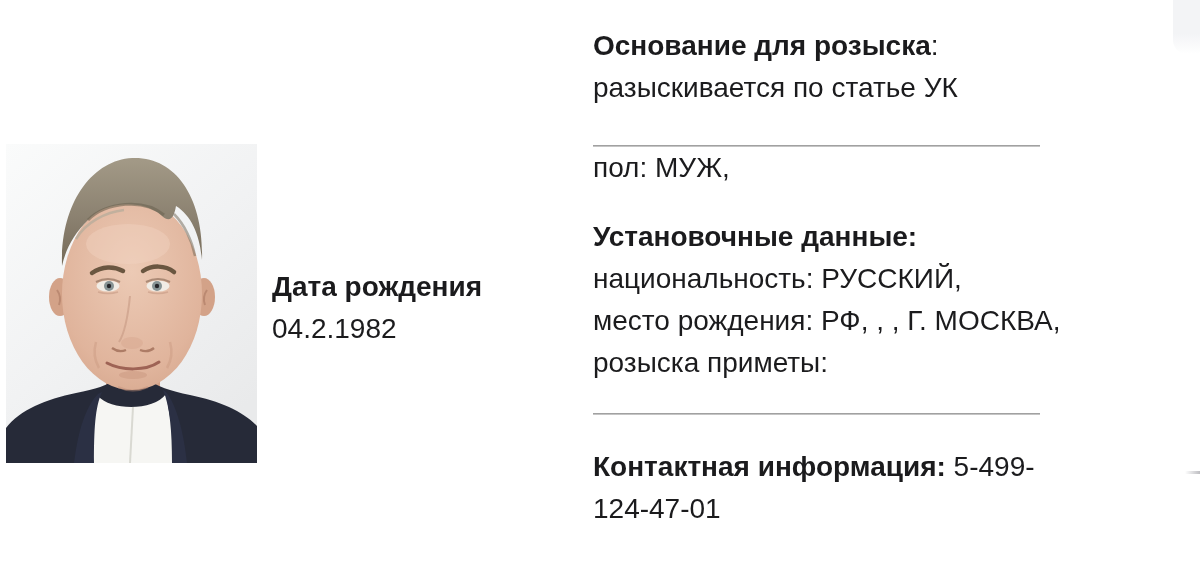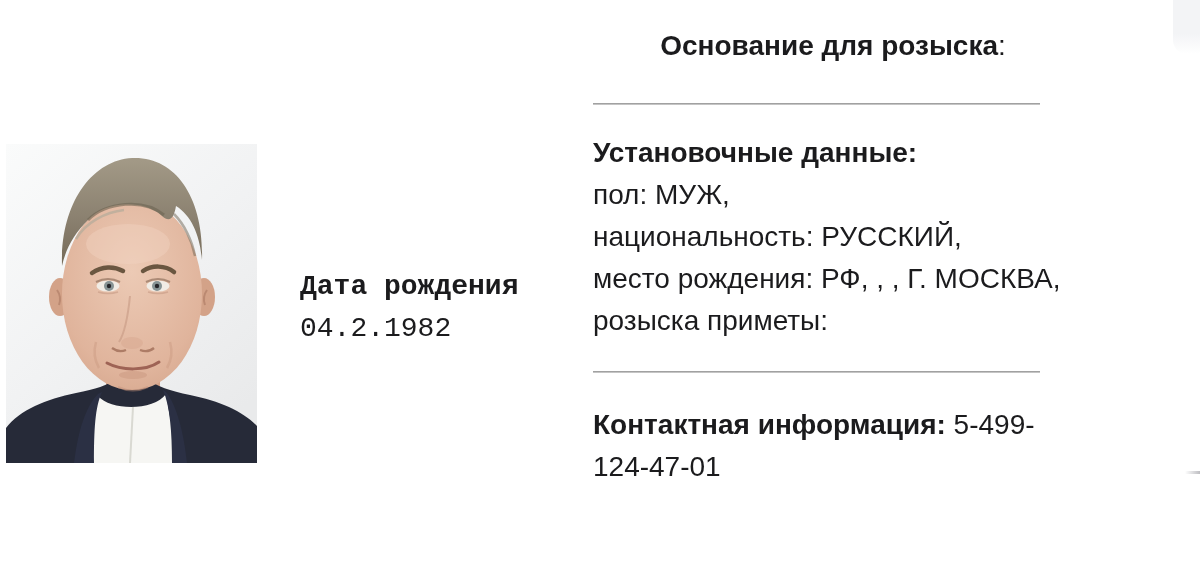--- a/index.html
+++ b/index.html
@@ -17,28 +17,28 @@
 
   
   .photo-wrap {
     position:absolute; left:6px; top:144px;
     width:251px; height:319px;
   }
   .photo-wrap svg { display:block; width:100%; height:100%; }
 
   
   .dob-block {
-    position:absolute; left:300px; top:266px;font-family:Liberation Mono, monospace;
+    position:absolute; left:272px; top:266px;
   }
 
   
   .right-col {
     position:absolute; left:593px; top:0; width:480px;
   }
-  .reason-label   { margin-top:25px;text-align:center; }
+  .reason-label   { margin-top:25px; }
   .divider {
     width:447px; height:2px; margin-top:36px;
     background:linear-gradient(#8f8f8f,#d6d6d6);
   }
   .divider.second { margin-top:29px; }
   .details-label  { margin-top:27px; }
   .contact-block  { margin-top:31px; }
   .contact-block .txt-wrap { white-space:normal; }
 
   
@@ -132,25 +132,26 @@
 </div>
 
 <div class="dob-block">
   <div class="txt b">Дата рождения</div>
   <div class="txt">04.2.1982</div>
 </div>
 
 <div class="right-col">
 
   <div class="txt reason-label"><span class="b">Основание для розыска</span><span>:</span></div>
+  <div class="txt">разыскивается по статье УК</div>
 
   <div class="divider"></div>
 
+  <div class="txt">пол: МУЖ,</div>
   <div class="txt b details-label">Установочные данные:</div>
-  <div class="txt">пол: МУЖ,</div>
   <div class="txt">национальность: РУССКИЙ,</div>
   <div class="txt">место рождения: РФ, , , Г. МОСКВА,</div>
   <div class="txt">розыска приметы:</div>
 
   <div class="divider second"></div>
 
   <div class="contact-block">
     <div class="txt txt-wrap">
       <span class="b">Контактная информация:</span>
       <span>5-499-</span><br>

